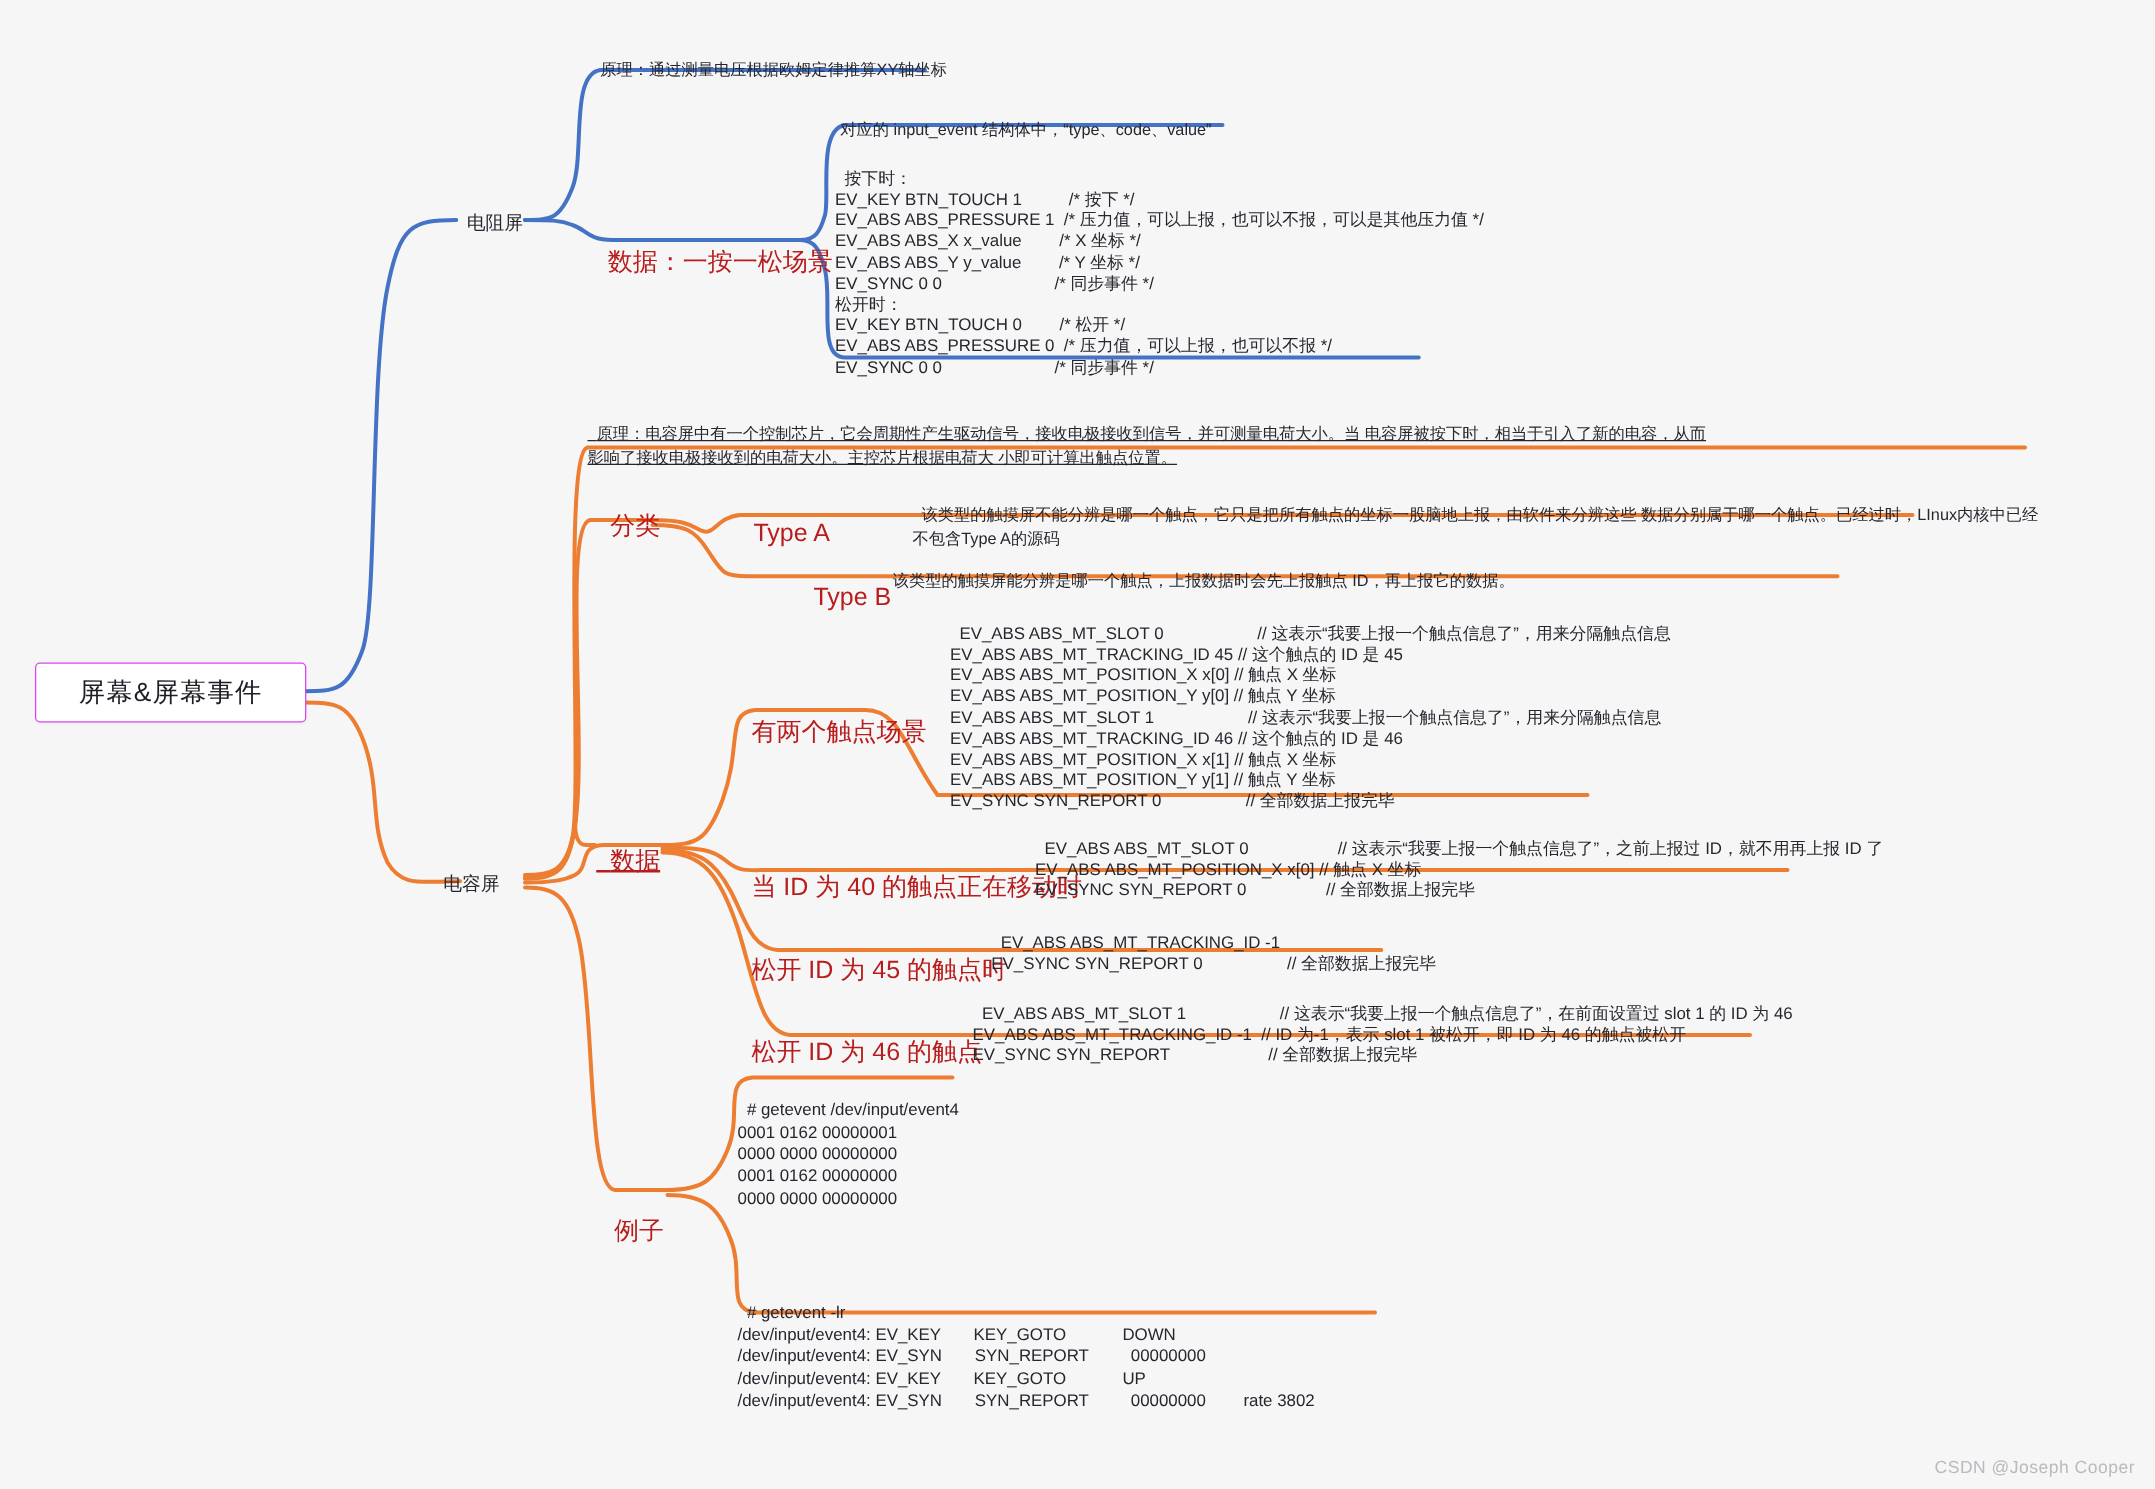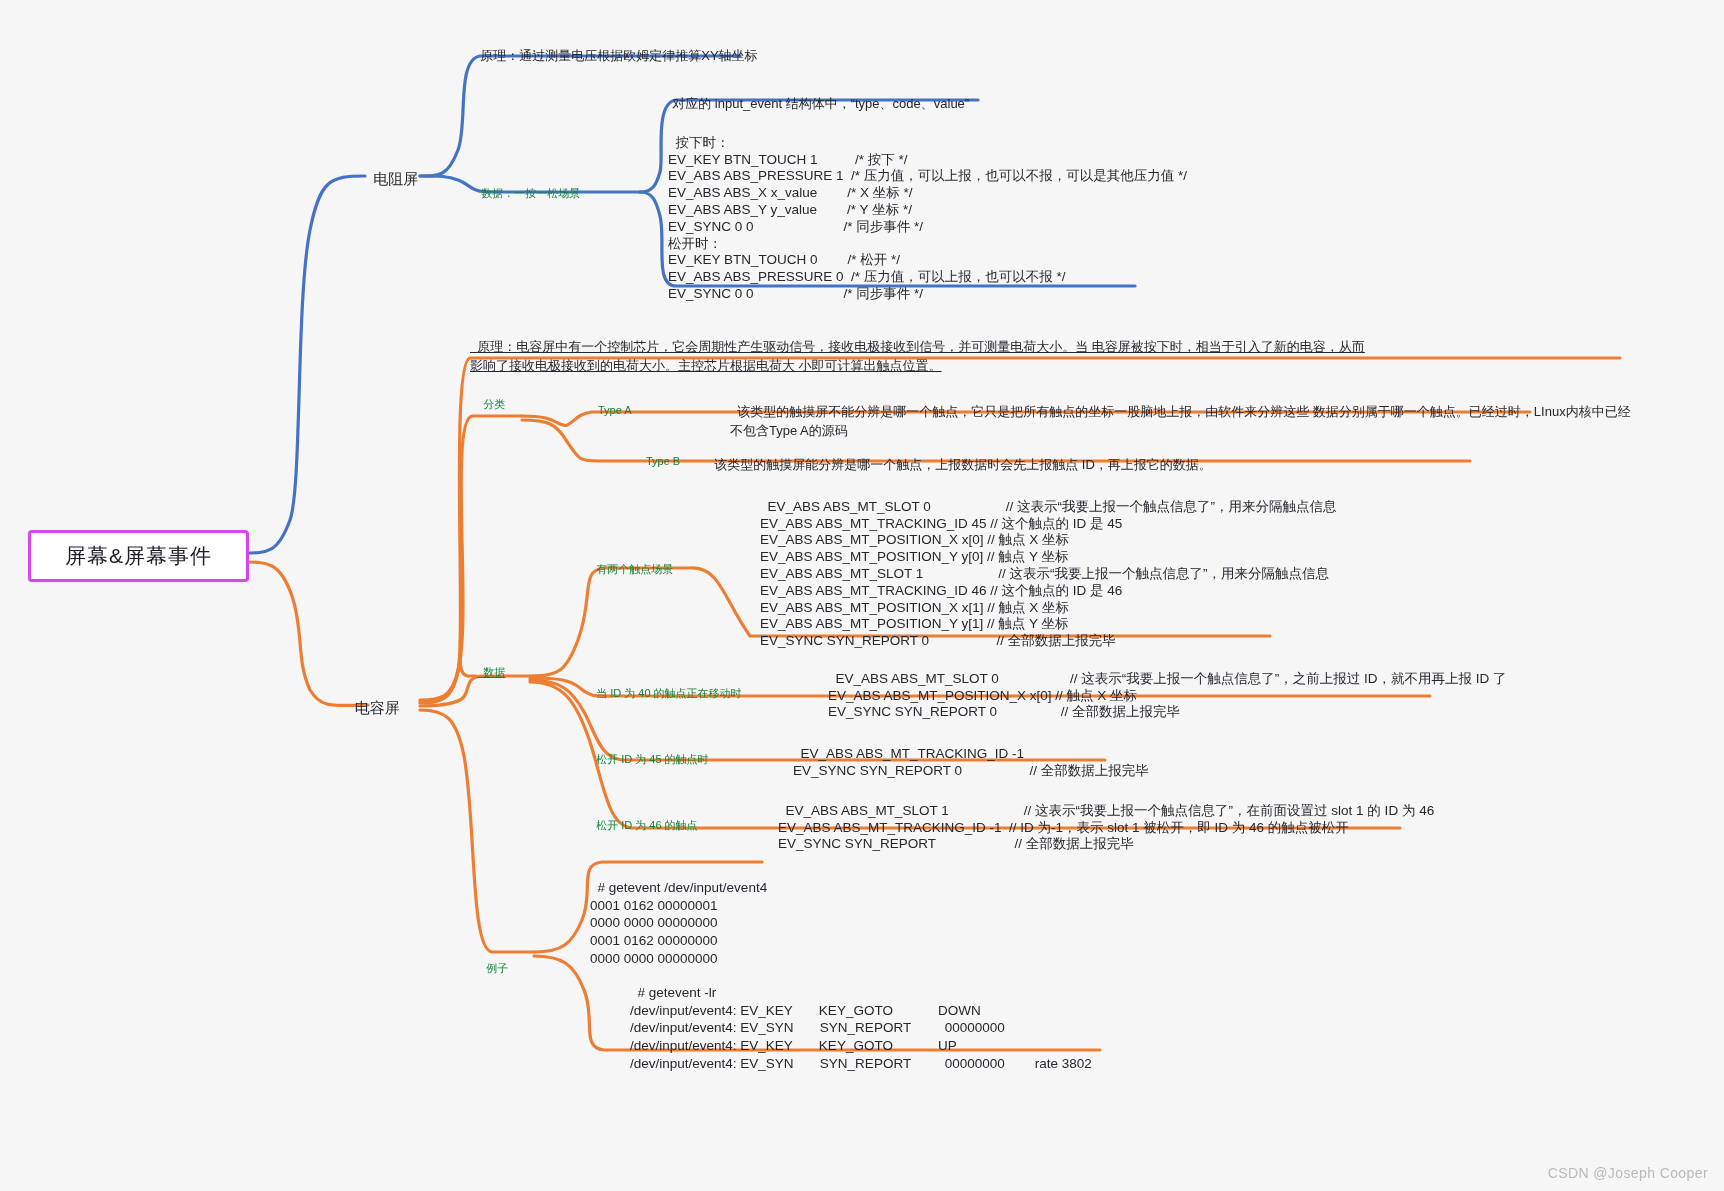--- a/index.html
+++ b/index.html
@@ -28,37 +28,37 @@
     line-height: 1.28;
     color: #22222c;
   }
   .root-node {
     position: absolute;
     left: 28px;
     top: 530px;
     width: 215px;
     height: 46px;
     background: #ffffff;
-    border: 3px solid #d946ef;
+    border: 1px solid #d946ef;
     border-radius: 4px;
     display: flex;
     align-items: center;
     justify-content: center;
     font-size: 21px;
     letter-spacing: 1px;
     color: #1d1d26;
     box-shadow: 0 1px 2px rgba(0,0,0,0.05);
   }
   .branch-label {
     font-size: 15px;
     color: #26262f;
   }
   .leaf-label {
-    font-size: 11px;
-    color: #15803d;
+    font-size: 20px;
+    color: #b91c1c;
   }
   .body-text {
     font-size: 13px;
     color: #26262f;
   }
   .code-text {
     font-size: 13.5px;
     color: #26262f;
     line-height: 1.245;
   }
@@ -219,21 +219,21 @@
 </div>
 
 <div class="node code-text" style="left:590px; top:861px; line-height:1.32;">
   <span># getevent /dev/input/event4
 0001 0162 00000001
 0000 0000 00000000
 0001 0162 00000000
 0000 0000 00000000</span>
 </div>
 
-<div class="node code-text" style="left:590px; top:966px; line-height:1.32;margin-left:40px;">
+<div class="node code-text" style="left:590px; top:1023px; line-height:1.32;">
   <span># getevent -lr
 /dev/input/event4: EV_KEY       KEY_GOTO            DOWN
 /dev/input/event4: EV_SYN       SYN_REPORT         00000000
 /dev/input/event4: EV_KEY       KEY_GOTO            UP
 /dev/input/event4: EV_SYN       SYN_REPORT         00000000        rate 3802</span>
 </div>
 
 <div class="watermark">
   <span>CSDN @Joseph Cooper</span>
 </div>

